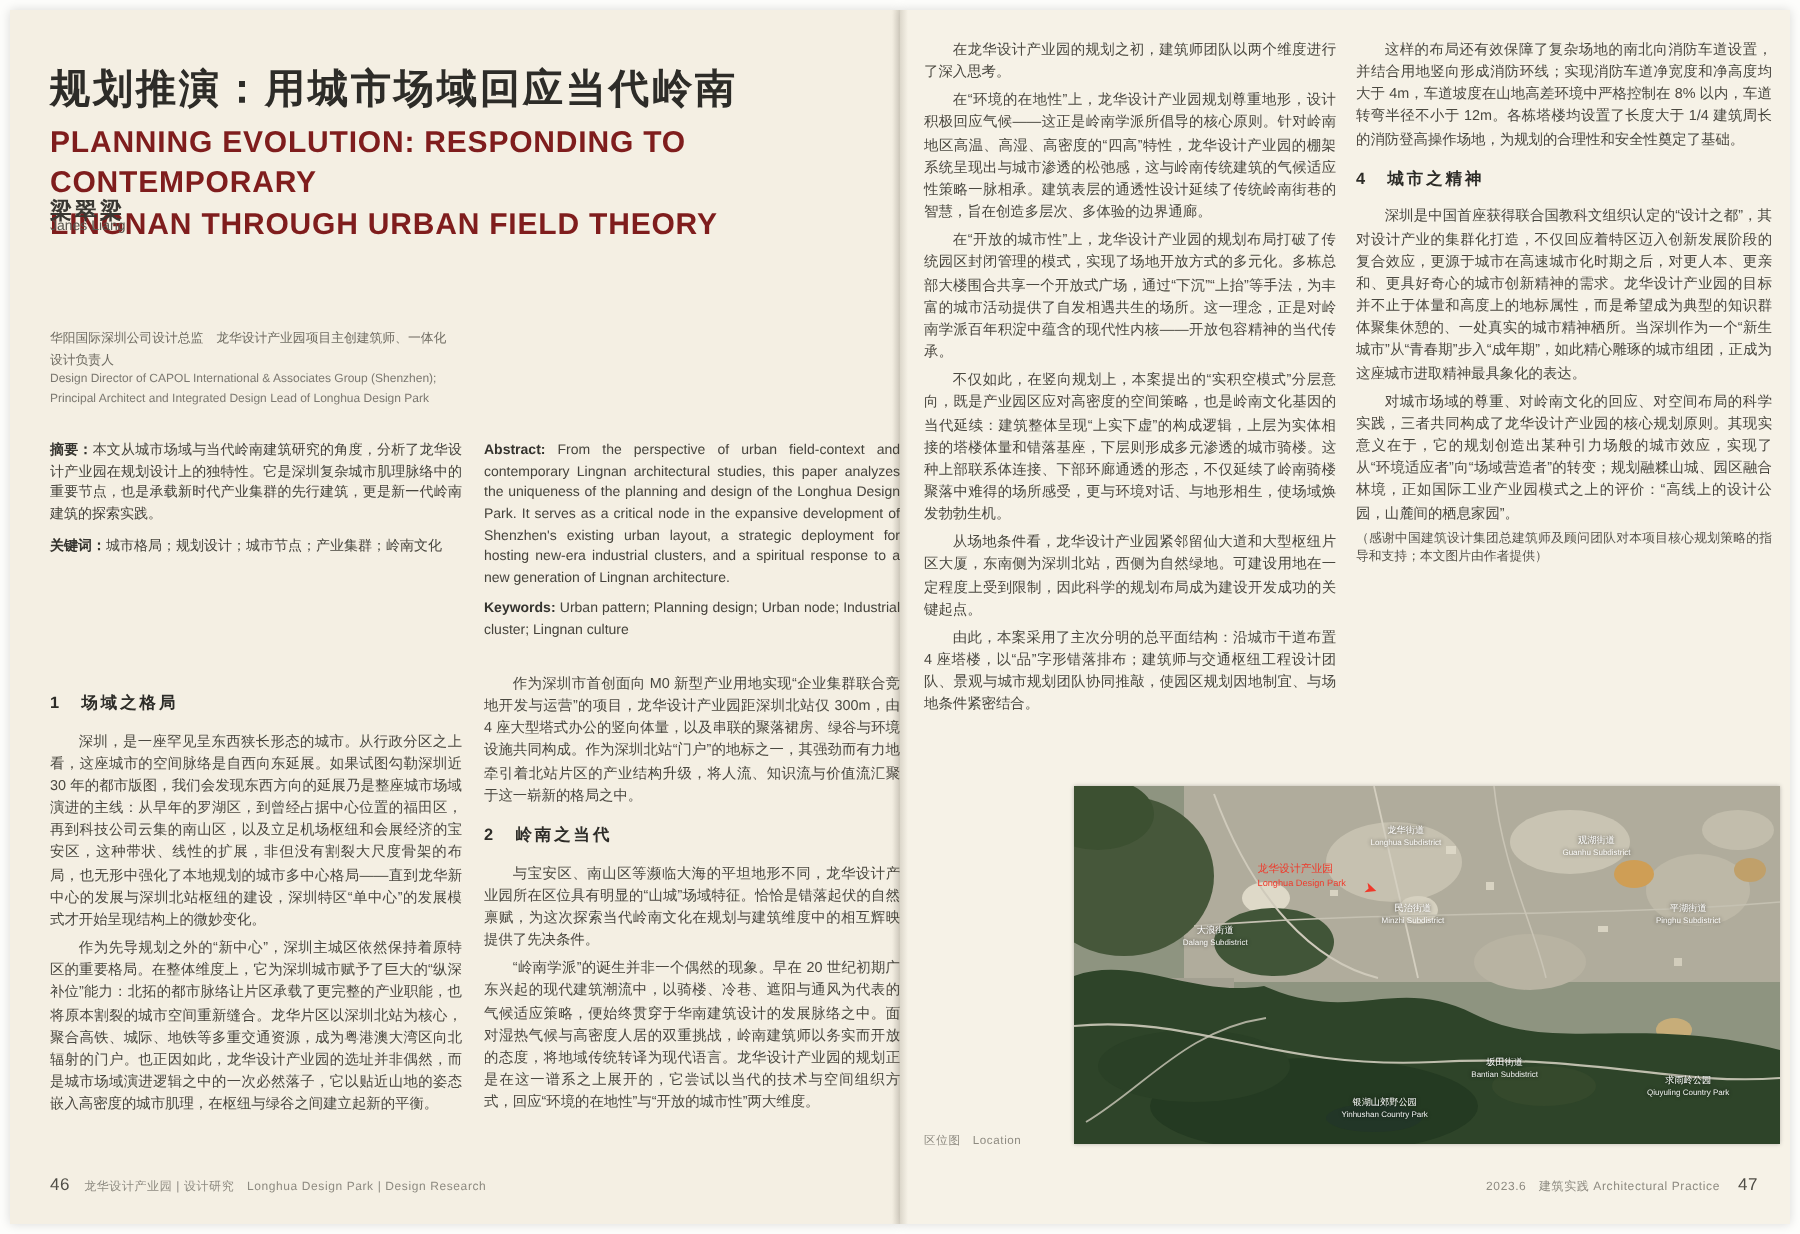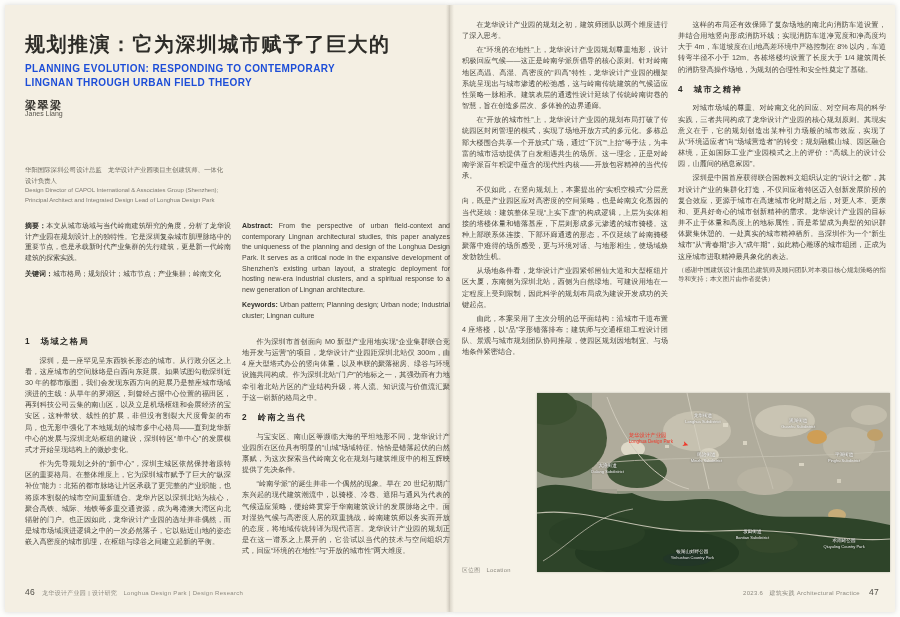--- a/index.html
+++ b/index.html
@@ -7,42 +7,42 @@
        font-family:"Liberation Sans","DejaVu Sans",sans-serif;}
   .spread{position:relative;width:900px;height:617px;background:#fdfdfb;}
   .page{position:absolute;top:5px;height:607px;box-shadow:0 0 5px rgba(0,0,0,.14);}
   .page-left{left:5px;width:445px;background:#f4efe3;}
   .page-right{left:450px;width:445px;background:#f6f2e7;}
   .gutter{position:absolute;top:5px;left:446px;width:8px;height:607px;
           background:linear-gradient(90deg,rgba(0,0,0,0),rgba(60,50,30,.14) 50%,rgba(0,0,0,0));}
 
   .title-zh{position:absolute;left:20px;top:26px;margin:0;font-size:20px;font-weight:bold;
             letter-spacing:1.5px;color:#2d2c28;}
-  .title-en{position:absolute;left:20px;top:57px;font-size:10px;font-weight:bold;
-            line-height:1.35;letter-spacing:.4px;color:#1d4ed8;}
+  .title-en{position:absolute;left:20px;top:57px;font-size:15px;font-weight:bold;
+            line-height:1.35;letter-spacing:.4px;color:#7f1d1d;}
   .author-zh{position:absolute;left:20px;top:93px;font-size:11px;font-weight:bold;
              letter-spacing:1.5px;color:#393732;}
   .author-en{position:absolute;left:20px;top:105px;font-size:7px;color:#57544c;}
   .affiliation{position:absolute;left:20px;top:160px;width:335px;font-size:6.4px;
                line-height:1.65;color:#6f6c62;}
   .affiliation .aff-en{font-size:6px;color:#7b7870;}
 
   .abstract{position:absolute;top:216px;width:206px;font-size:7px;line-height:1.52;
             color:#45433c;text-align:justify;}
   .abs-zh{left:20px;}
   .abs-en{left:237px;width:208px;}
   .abstract p{margin:0 0 5px;}
   .b{font-weight:bold;color:#34332e;}
 
   .col{position:absolute;font-size:7.2px;line-height:1.55;color:#4a4840;text-align:justify;}
   .col p{margin:0 0 3px;text-indent:2em;}
   .col .h{font-size:8.2px;font-weight:bold;color:#2d2c28;letter-spacing:1.5px;
           margin:9px 0 6px;text-indent:0;}
   .col .h:first-child{margin-top:0;}
-  .col-l1{left:20px;top:331px;width:206px;}
+  .col-l1{left:20px;top:341px;width:206px;}
   .col-l2{left:237px;top:331px;width:208px;}
   .col-r1{left:12px;top:14px;width:206px;}
   .col-r2{left:228px;top:14px;width:208px;}
   .note{font-size:6.4px;line-height:1.5;color:#57544c;margin-top:9px;text-indent:0 !important;}
 
   .map{position:absolute;left:87px;top:388px;width:353px;height:179px;overflow:hidden;
        box-shadow:0 0 2px rgba(0,0,0,.25);}
   .map svg{display:block;width:100%;height:100%;}
   .mlabel{position:absolute;transform:translate(-50%,-50%);text-align:center;color:#ffffff;
           font-size:4.6px;line-height:1.25;text-shadow:0 0 2px rgba(0,0,0,.75);white-space:nowrap;}
@@ -60,21 +60,21 @@
   .footer-left .pn{margin-right:7px;}
   .footer-right .pn{margin-left:7px;}
 </style>
 </head>
 <body>
 
 <div class="spread">
 
   <div class="page page-left">
 
-    <h1 class="title-zh">规划推演：它为深圳城市赋予了巨大的</h1>
+    <h1 class="title-zh">规划推演：用城市场域回应当代岭南</h1>
 
     <div class="title-en">
       <div>PLANNING EVOLUTION: RESPONDING TO CONTEMPORARY</div>
       <div>LINGNAN THROUGH URBAN FIELD THEORY</div>
     </div>
 
     <div class="author-zh">梁翠梁</div>
     <div class="author-en">Janes Liang</div>
 
     <div class="affiliation">
@@ -119,22 +119,22 @@
       <p>在“环境的在地性”上，龙华设计产业园规划尊重地形，设计积极回应气候——这正是岭南学派所倡导的核心原则。针对岭南地区高温、高湿、高密度的“四高”特性，龙华设计产业园的棚架系统呈现出与城市渗透的松弛感，这与岭南传统建筑的气候适应性策略一脉相承。建筑表层的通透性设计延续了传统岭南街巷的智慧，旨在创造多层次、多体验的边界通廊。</p>
       <p>在“开放的城市性”上，龙华设计产业园的规划布局打破了传统园区封闭管理的模式，实现了场地开放方式的多元化。多栋总部大楼围合共享一个开放式广场，通过“下沉”“上抬”等手法，为丰富的城市活动提供了自发相遇共生的场所。这一理念，正是对岭南学派百年积淀中蕴含的现代性内核——开放包容精神的当代传承。</p>
       <p>不仅如此，在竖向规划上，本案提出的“实积空模式”分层意向，既是产业园区应对高密度的空间策略，也是岭南文化基因的当代延续：建筑整体呈现“上实下虚”的构成逻辑，上层为实体相接的塔楼体量和错落基座，下层则形成多元渗透的城市骑楼。这种上部联系体连接、下部环廊通透的形态，不仅延续了岭南骑楼聚落中难得的场所感受，更与环境对话、与地形相生，使场域焕发勃勃生机。</p>
       <p>从场地条件看，龙华设计产业园紧邻留仙大道和大型枢纽片区大厦，东南侧为深圳北站，西侧为自然绿地。可建设用地在一定程度上受到限制，因此科学的规划布局成为建设开发成功的关键起点。</p>
       <p>由此，本案采用了主次分明的总平面结构：沿城市干道布置 4 座塔楼，以“品”字形错落排布；建筑师与交通枢纽工程设计团队、景观与城市规划团队协同推敲，使园区规划因地制宜、与场地条件紧密结合。</p>
     </div>
 
     <div class="col col-r2">
       <p>这样的布局还有效保障了复杂场地的南北向消防车道设置，并结合用地竖向形成消防环线；实现消防车道净宽度和净高度均大于 4m，车道坡度在山地高差环境中严格控制在 8% 以内，车道转弯半径不小于 12m。各栋塔楼均设置了长度大于 1/4 建筑周长的消防登高操作场地，为规划的合理性和安全性奠定了基础。</p>
       <div class="h">4　城市之精神</div>
+      <p>深圳是中国首座获得联合国教科文组织认定的“设计之都”，其对设计产业的集群化打造，不仅回应着特区迈入创新发展阶段的复合效应，更源于城市在高速城市化时期之后，对更人本、更亲和、更具好奇心的城市创新精神的需求。龙华设计产业园的目标并不止于体量和高度上的地标属性，而是希望成为典型的知识群体聚集休憩的、一处真实的城市精神栖所。当深圳作为一个“新生城市”从“青春期”步入“成年期”，如此精心雕琢的城市组团，正成为这座城市进取精神最具象化的表达。</p>
       <p>对城市场域的尊重、对岭南文化的回应、对空间布局的科学实践，三者共同构成了龙华设计产业园的核心规划原则。其现实意义在于，它的规划创造出某种引力场般的城市效应，实现了从“环境适应者”向“场域营造者”的转变；规划融糅山城、园区融合林境，正如国际工业产业园模式之上的评价：“高线上的设计公园，山麓间的栖息家园”。</p>
-      <p>深圳是中国首座获得联合国教科文组织认定的“设计之都”，其对设计产业的集群化打造，不仅回应着特区迈入创新发展阶段的复合效应，更源于城市在高速城市化时期之后，对更人本、更亲和、更具好奇心的城市创新精神的需求。龙华设计产业园的目标并不止于体量和高度上的地标属性，而是希望成为典型的知识群体聚集休憩的、一处真实的城市精神栖所。当深圳作为一个“新生城市”从“青春期”步入“成年期”，如此精心雕琢的城市组团，正成为这座城市进取精神最具象化的表达。</p>
       <p class="note">（感谢中国建筑设计集团总建筑师及顾问团队对本项目核心规划策略的指导和支持；本文图片由作者提供）</p>
     </div>
 
     <div class="map">
       <svg viewBox="0 0 353 179" preserveAspectRatio="none">
         <rect width="353" height="179" fill="#8e9480"></rect>
         <rect x="55" y="0" width="298" height="98" fill="#b0ac9c"></rect>
         <rect x="0" y="96" width="80" height="83" fill="#a3a091"></rect>
         <ellipse cx="160" cy="38" rx="34" ry="20" fill="#c6c1b0"></ellipse>
         <ellipse cx="248" cy="28" rx="30" ry="16" fill="#c9c4b3"></ellipse>

